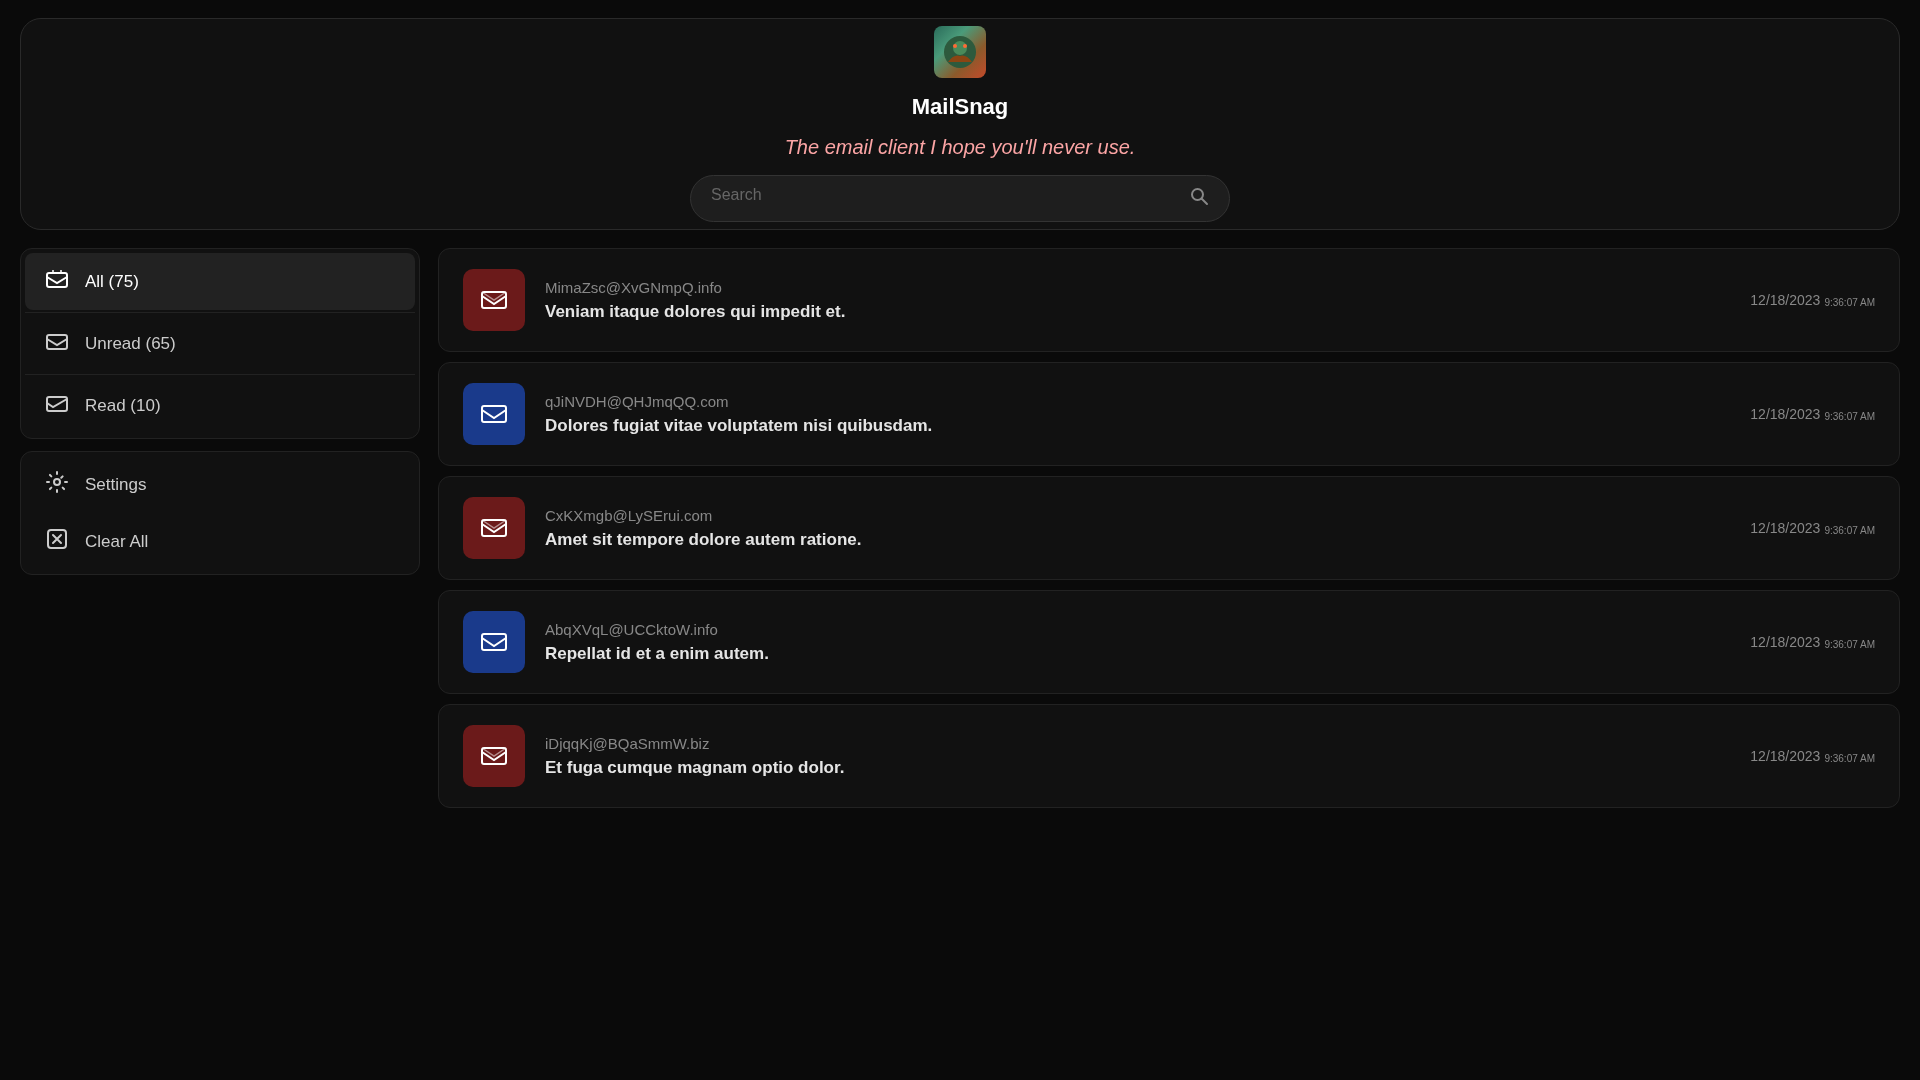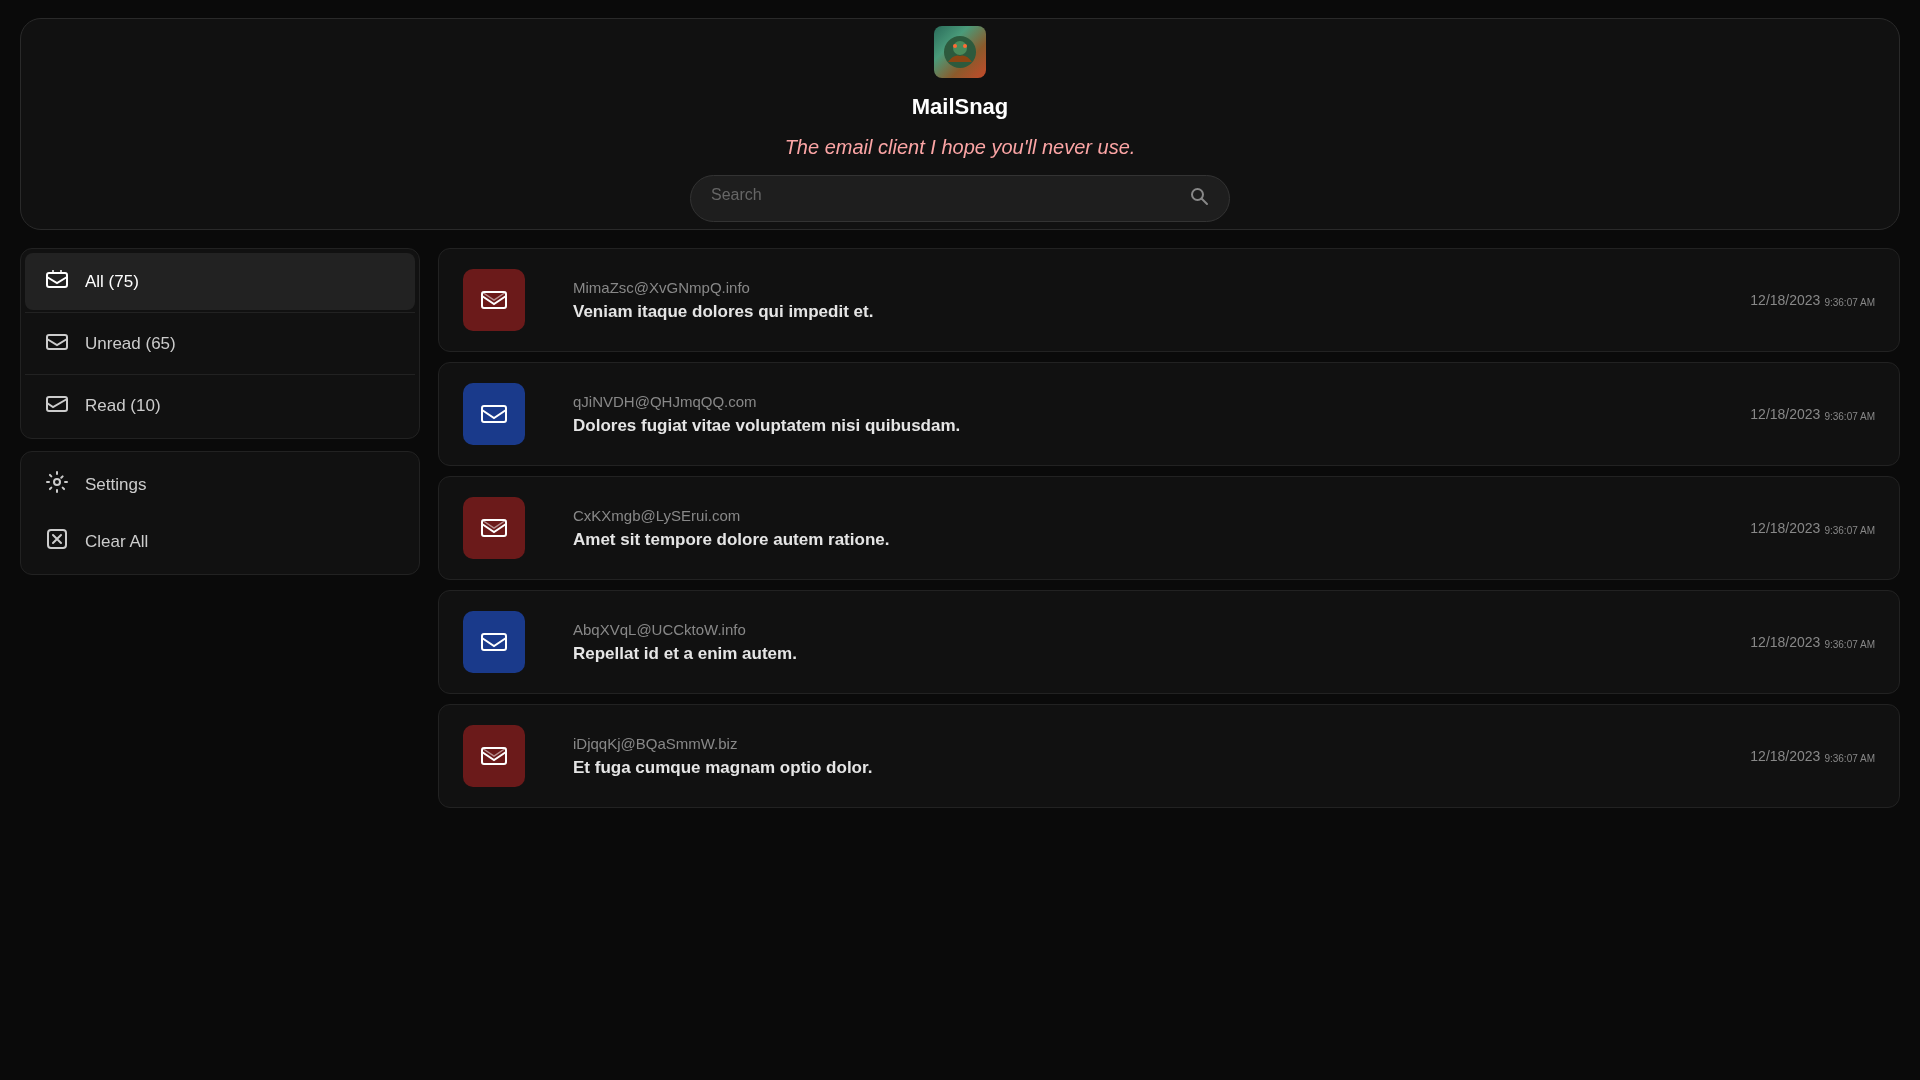--- a/index.html
+++ b/index.html
@@ -151,21 +151,20 @@
       justify-content: center;
       flex-shrink: 0;
       font-size: 26px;
     }
 
     .email-content {
       flex-grow: 1;
       display: flex;
       flex-direction: column;
       gap: 6px;
-      margin-left: 28px;
     }
     .email-sender {
       font-size: 15px;
       color: #888888;
     }
     .email-subject {
       font-size: 17px;
       font-weight: 600;
       color: #e5e5e5;
     }

